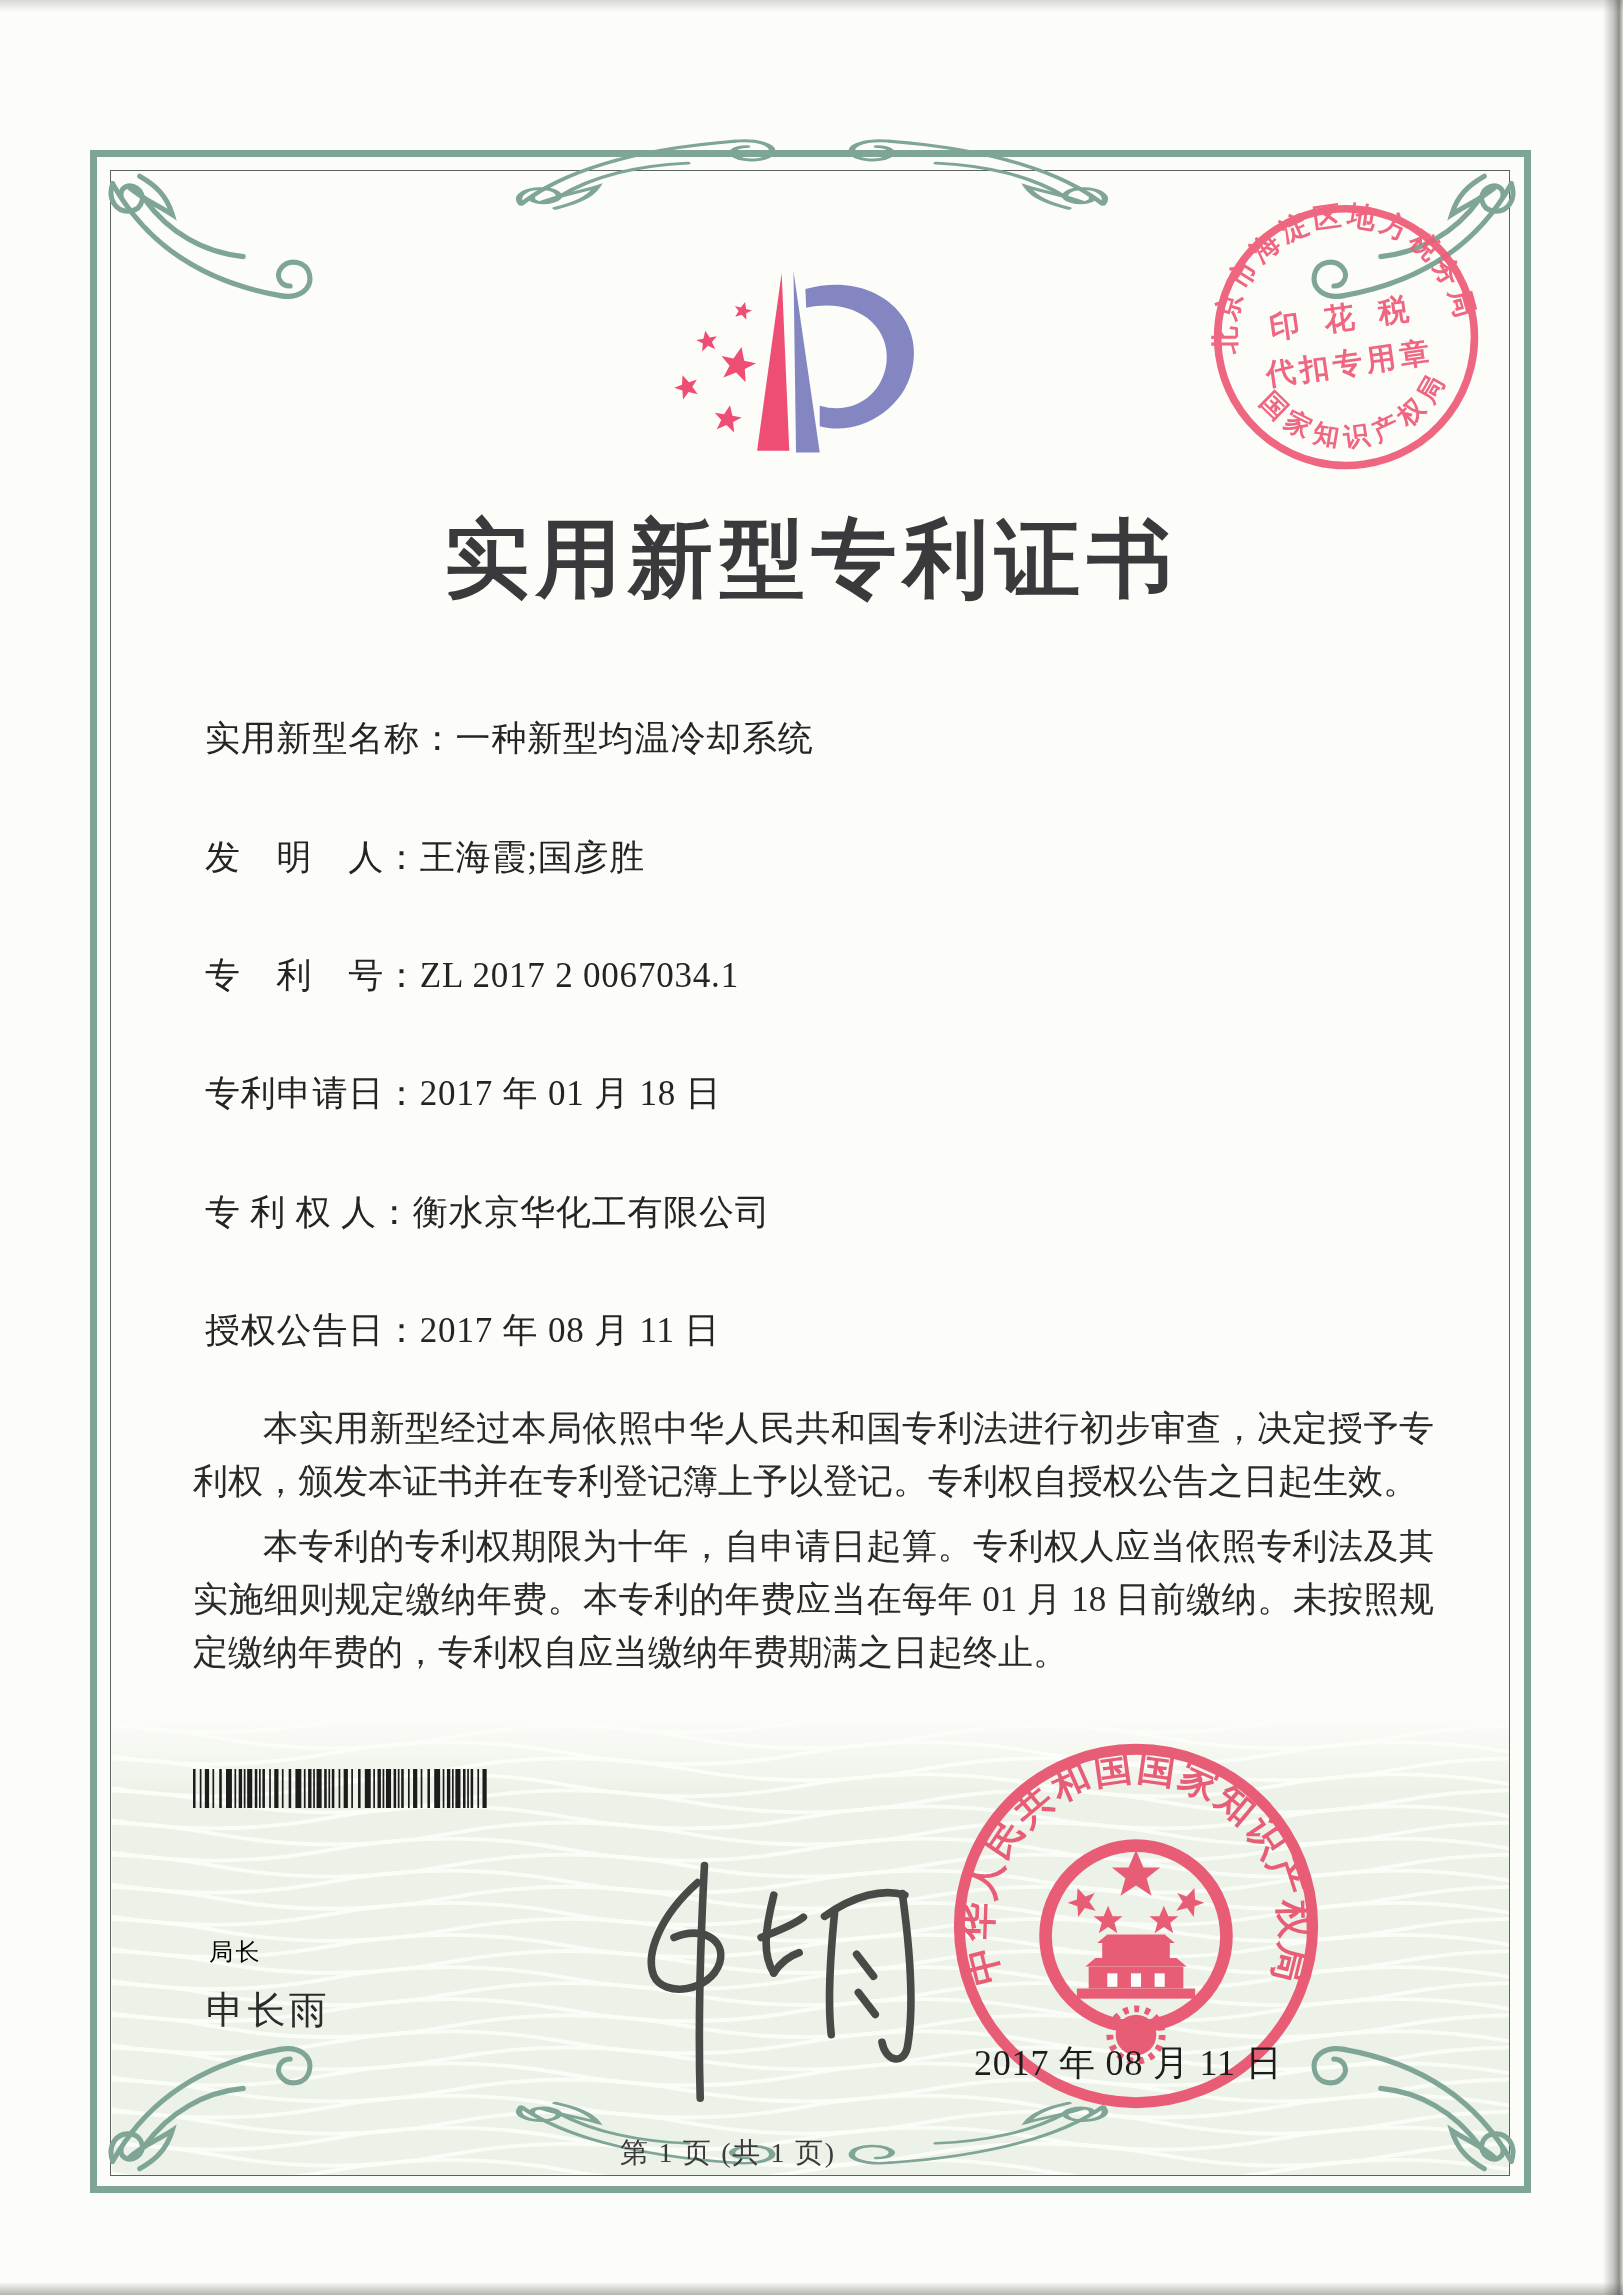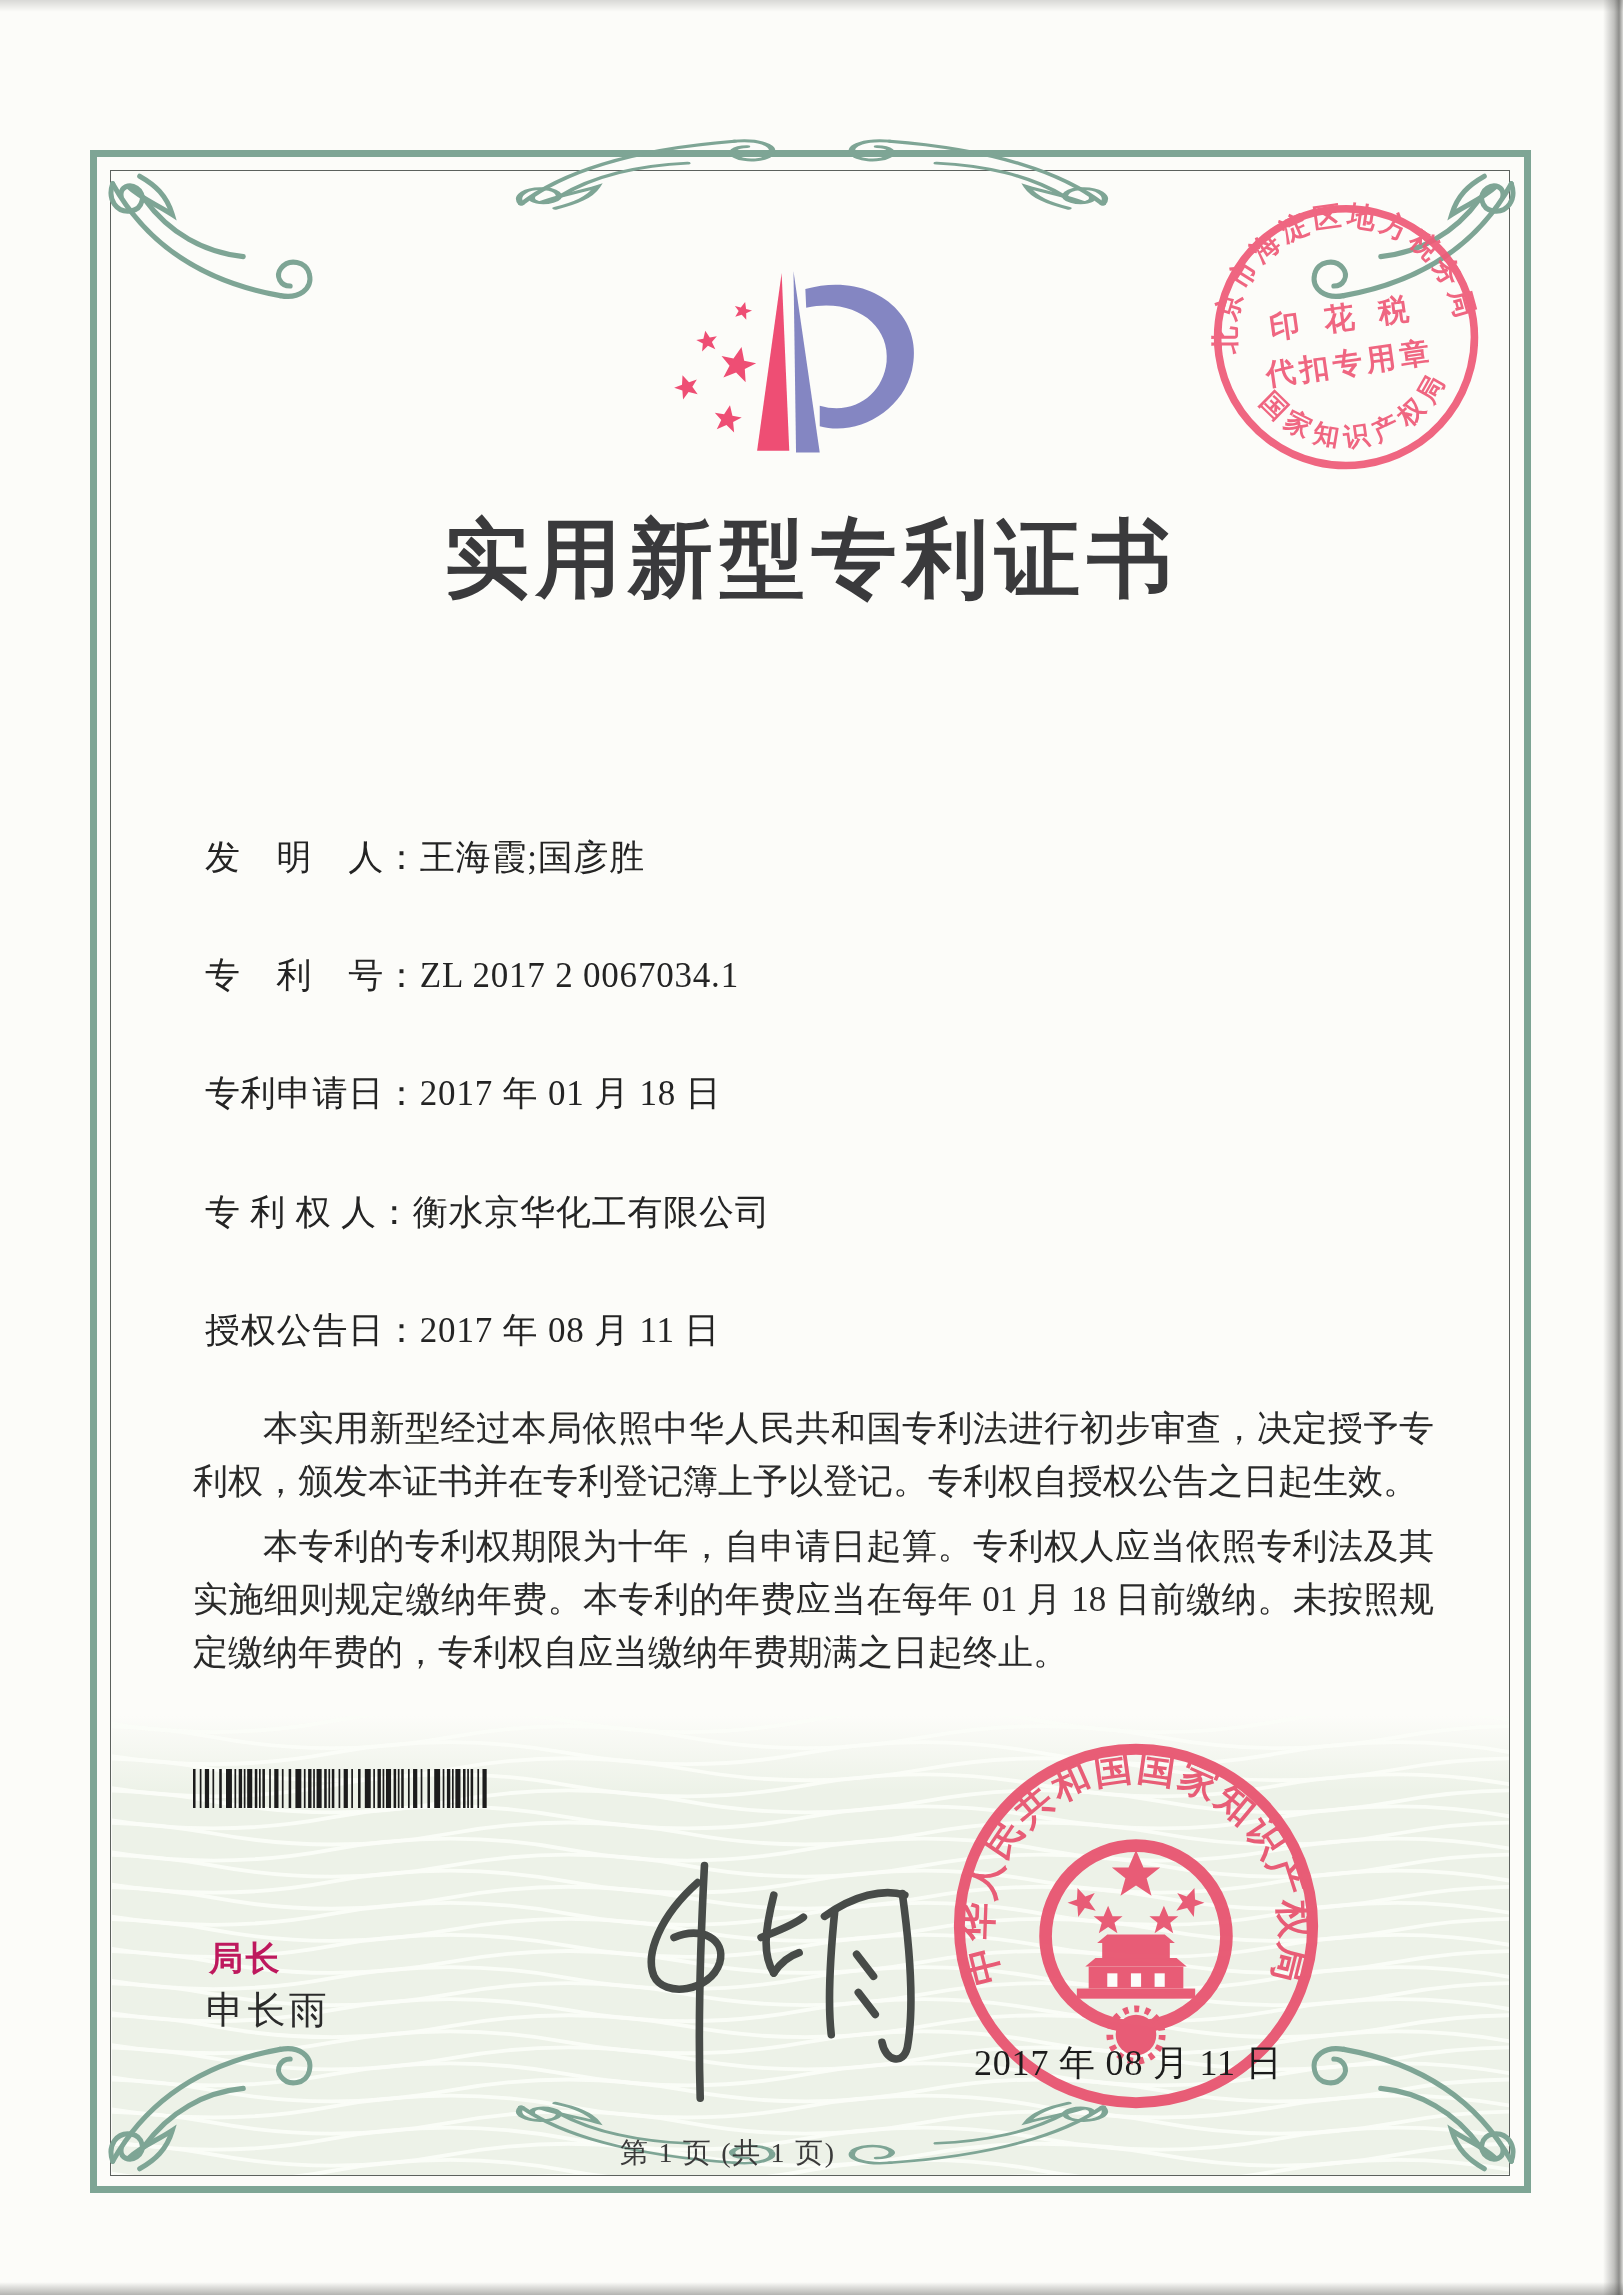--- a/index.html
+++ b/index.html
@@ -59,21 +59,21 @@
   .field{position:absolute;left:205px;font-size:35px;letter-spacing:0.8px;color:#242424;z-index:2;white-space:nowrap;}
   .f0{top:715px}.f1{top:834px}.f2{top:952px}.f3{top:1070px}.f4{top:1189px}.f5{top:1307px}
 
   .paras{position:absolute;left:181px;top:1390px;width:1265px;font-size:35px;
     line-height:53px;text-align:justify;color:#2a2a2a;z-index:2;}
   .paras p{margin:12px;text-indent:2em;}
 
   #barcode{position:absolute;left:193px;top:1769px;width:303px;height:39px;z-index:2;}
   #barcode rect{fill:#1c1c1c;}
 
-  .director-label{position:absolute;left:209px;top:1936px;font-size:34px;letter-spacing:2.5px;color:#be185d;z-index:2;font-weight:bold;}
+  .director-label{position:absolute;left:209px;top:1936px;font-size:24px;letter-spacing:2.5px;color:#000000;z-index:2;}
   .director-name{position:absolute;left:206px;top:1985px;font-size:38px;letter-spacing:3.4px;color:#2b2b2b;z-index:2;}
 
   .signature{position:absolute;left:520px;top:1836px;width:423px;height:279px;z-index:3;}
   .signature path{fill:none;stroke:#474b48;stroke-width:9;stroke-linecap:round;stroke-linejoin:round;}
 
   .seal{position:absolute;left:945px;top:1735px;width:382px;height:382px;z-index:2;opacity:.95;}
   .seal text{fill:var(--seal_red);font-family:"Liberation Serif","DejaVu Serif",serif;font-weight:700;}
   .seal .emblem{fill:var(--seal_red);}
 
   .seal-date{position:absolute;left:974px;top:2039px;width:355px;font-size:36px;
@@ -190,20 +190,21 @@
     </text>
     <text font-size="31" letter-spacing="8" text-anchor="middle">
       <textPath href="#tsBot" startOffset="50%">国家知识产权局</textPath>
     </text>
     <text x="167" y="156" font-size="36" letter-spacing="10" text-anchor="middle">印 花 税</text>
     <text x="167" y="210" font-size="35" letter-spacing="5" text-anchor="middle">代扣专用章</text>
   </svg>
 
   <div class="title">实用新型专利证书</div>
 
+  <div class="field f0"><span>实用新型名称：</span><span>一种新型均温冷却系统</span></div>
   <div class="field f1"><span>发　明　人：</span><span>王海霞;国彦胜</span></div>
   <div class="field f2"><span>专　利　号：</span><span>ZL 2017 2 0067034.1</span></div>
   <div class="field f3"><span>专利申请日：</span><span>2017 年 01 月 18 日</span></div>
   <div class="field f4"><span>专 利 权 人：</span><span>衡水京华化工有限公司</span></div>
   <div class="field f5"><span>授权公告日：</span><span>2017 年 08 月 11 日</span></div>
 
   <div class="paras">
     <p>本实用新型经过本局依照中华人民共和国专利法进行初步审查，决定授予专利权，颁发本证书并在专利登记簿上予以登记。专利权自授权公告之日起生效。</p>
     <p>本专利的专利权期限为十年，自申请日起算。专利权人应当依照专利法及其实施细则规定缴纳年费。本专利的年费应当在每年 01 月 18 日前缴纳。未按照规定缴纳年费的，专利权自应当缴纳年费期满之日起终止。</p>
   </div>

